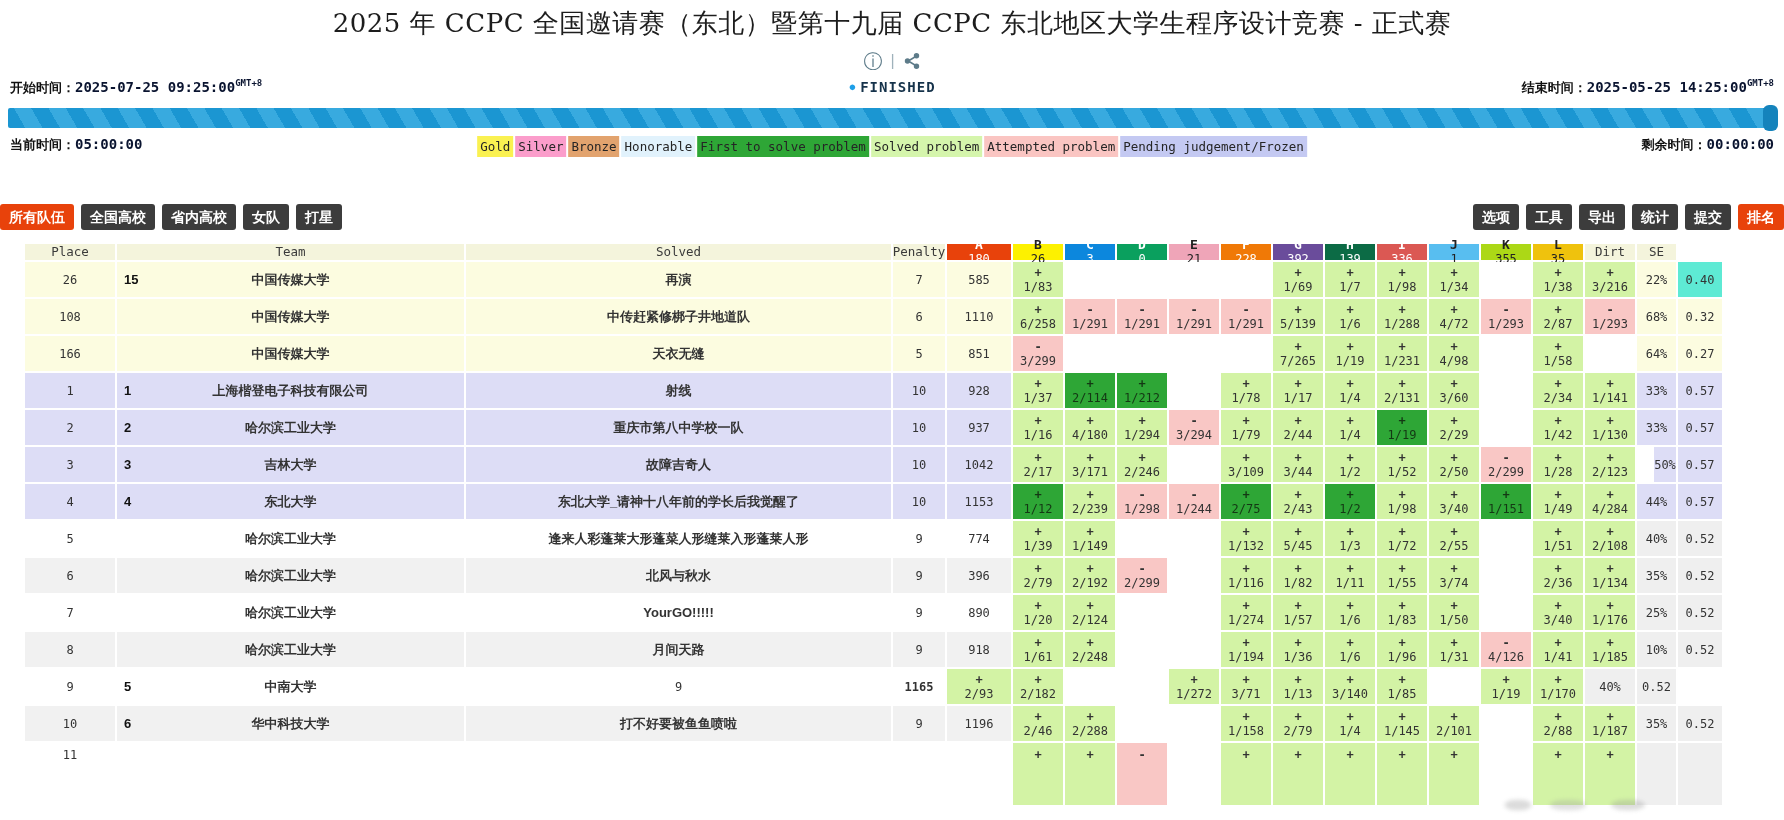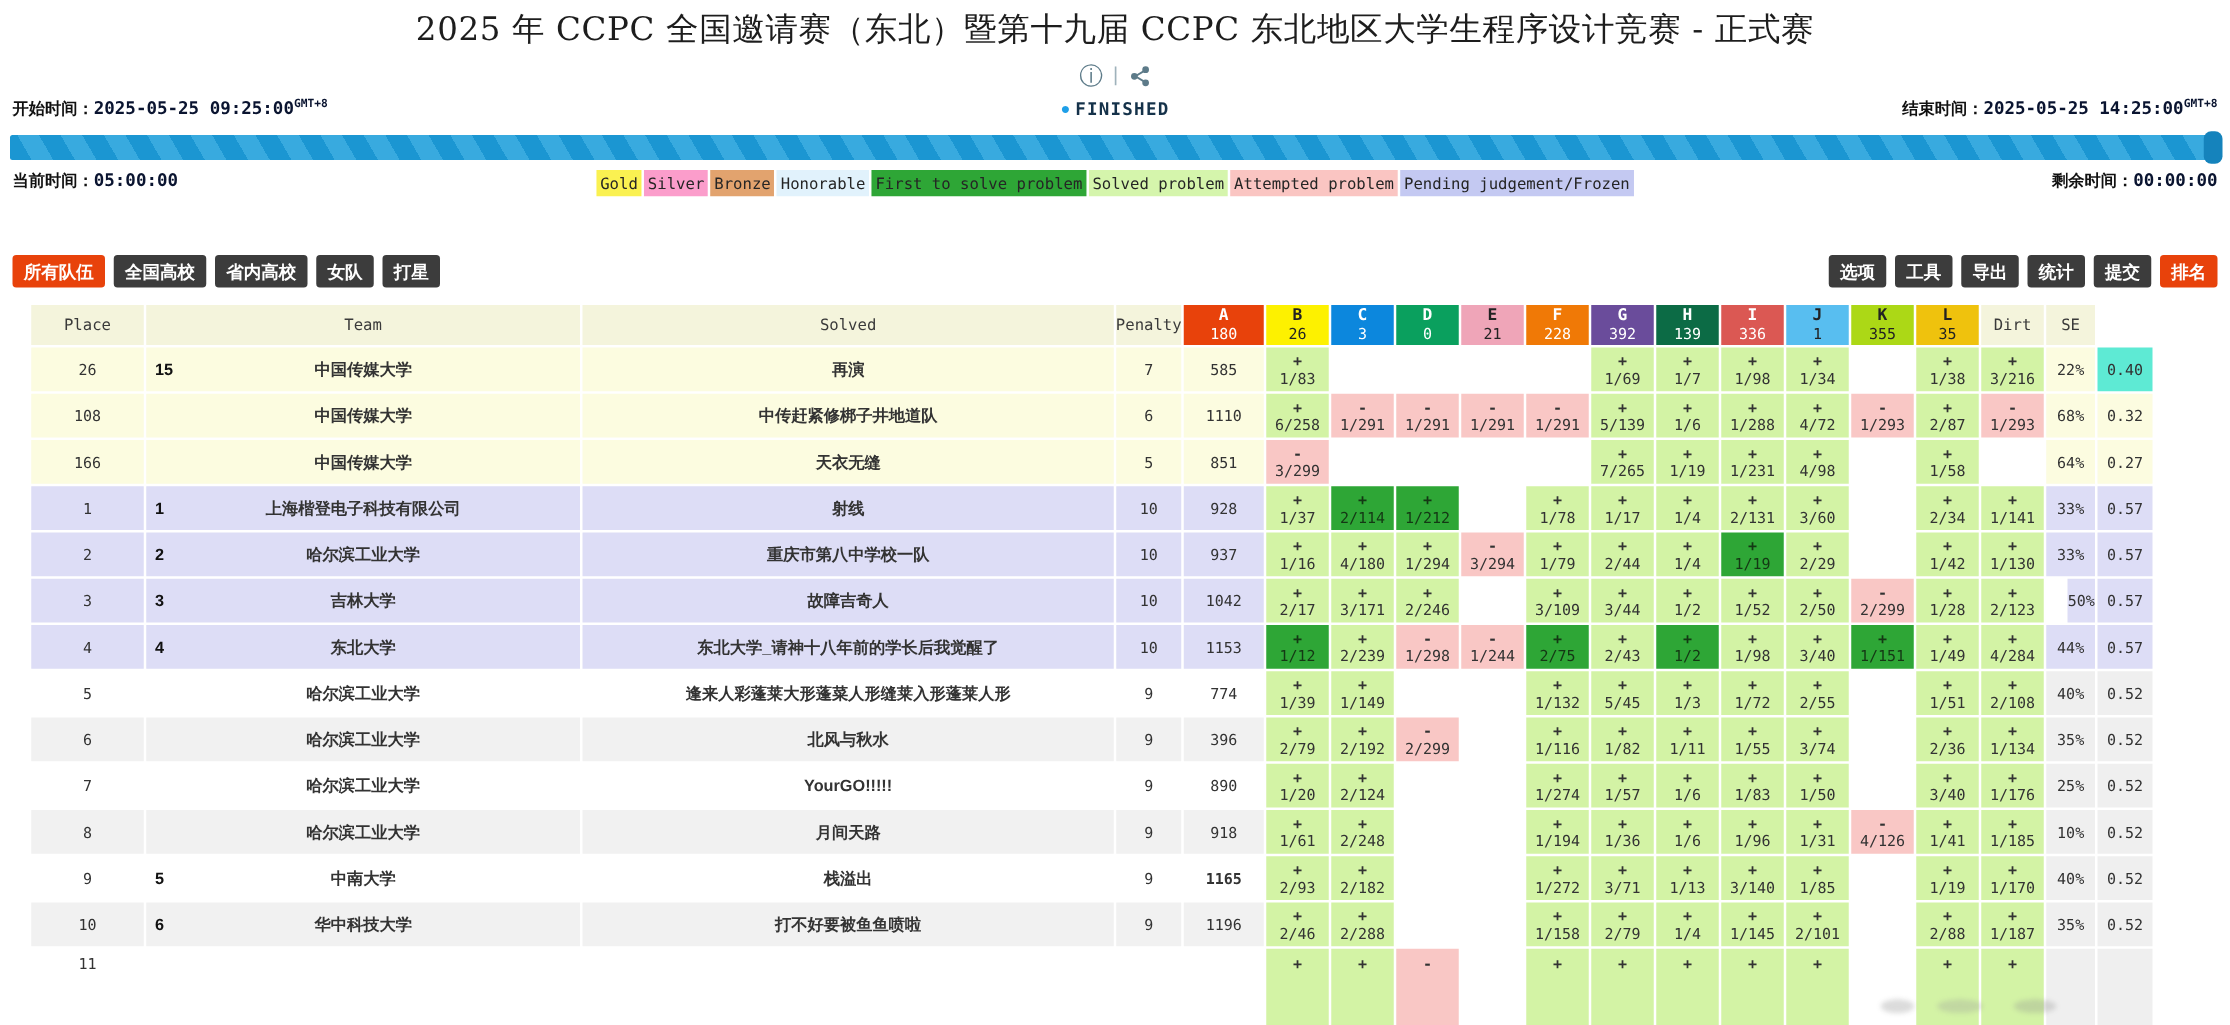--- a/index.html
+++ b/index.html
@@ -24,33 +24,33 @@
   
   .bar{position:relative;margin:8px 8px 0;height:20px;border-radius:2px;
        background:repeating-linear-gradient(60deg,#1b96d2 0 15px,#38aadf 15px 30px);}
   .bar-cap{position:absolute;right:-2px;top:-3px;width:15px;height:26px;border-radius:6px;background:#1583bc;}
   
   .legend-row{position:relative;margin-top:8px;height:24px;padding:0 10px;font-size:14px;}
   .legend{position:absolute;left:50%;top:0;transform:translateX(-50%);display:flex;gap:2px;}
   .legend .pill{font-family:"DejaVu Sans Mono",monospace;font-size:12.5px;color:#252525;
                 padding:3px 3px;white-space:nowrap;}
   
-  .btn-row{display:flex;justify-content:space-between;padding:0 10px;margin-top:44px;align-items:center;}
+  .btn-row{display:flex;justify-content:space-between;padding:0 0;margin-top:44px;align-items:center;}
   .btn-group{display:flex;gap:7px;}
   .btn{background:#3c3c3c;color:#fff;font-weight:bold;font-size:14px;padding:4px 9px;
        border-radius:3px;cursor:pointer;line-height:18px;}
   .btn.active{background:#e8420b;}
   
   .table{margin:14px 0 0 25px;}
   .trow{display:grid;grid-template-columns:90px 347px 425px 52px 64px repeat(12,50px) 39px 44px;
         column-gap:2px;margin-bottom:2px;}
   .cell{height:35px;display:flex;flex-direction:column;justify-content:center;align-items:center;
         font-family:"DejaVu Sans Mono",monospace;font-size:12px;color:#333;line-height:14px;
         position:relative;}
-  .thead .cell{height:32px;background:#f4f4dc;font-size:12.5px;color:#3a3a3a;}
+  .thead .cell{height:16px;background:#f4f4dc;font-size:12.5px;color:#3a3a3a;}
   .pletter{font-weight:bold;font-size:13px;}
   .pcount{font-size:12px;}
   .cjk{font-family:"Liberation Sans",sans-serif;font-weight:bold;font-size:13px;}
   .subrank{position:absolute;left:7px;top:50%;transform:translateY(-50%);
            font-weight:bold;color:#111;font-size:13px;}
   .mark{font-weight:bold;}
   .st-ok{background:#d3f3a5;}
   .st-fts{background:#2ea636;color:#143814;}
   .st-att{background:#f9c7c5;}
   .st-none{background:#ffffff;}
@@ -76,21 +76,21 @@
       <line x1="7" y1="12" x2="17" y2="18"></line>
       <circle cx="18" cy="5" r="2.6"></circle>
       <circle cx="6" cy="12" r="2.6"></circle>
       <circle cx="18" cy="19" r="2.6"></circle>
     </g>
   </svg>
 </div>
 
 <div class="time-row">
   <span class="time-left">
-    <span class="tlabel cjk">开始时间：</span><span class="tval">2025-05-25 09:25:00</span><sup class="tz">GMT+8</sup>
+    <span class="tlabel cjk">开始时间：</span><span class="tval">2025-07-25 09:25:00</span><sup class="tz">GMT+8</sup>
   </span>
   <span class="time-center">
     <span class="status-dot">●</span>
     <span class="status-text">FINISHED</span>
   </span>
   <span class="time-right">
     <span class="tlabel cjk">结束时间：</span><span class="tval">2025-05-25 14:25:00</span><sup class="tz">GMT+8</sup>
   </span>
 </div>
 
@@ -740,21 +740,20 @@
       <div class="cell st-ok">
         <div class="mark">+</div>
         <div>1/185</div>
       </div>
       <div class="cell" style="background: rgb(239, 239, 239);">10%</div>
       <div class="cell" style="background: rgb(239, 239, 239);">0.52</div>
     </div>
     <div class="trow">
       <div class="cell" style="background: rgb(255, 255, 255);">9</div>
       <div class="cell cjk" style="background: rgb(255, 255, 255);">中南大学<span class="subrank">5</span></div>
-      <div class="cell cjk" style="background: rgb(255, 255, 255);">栈溢出</div>
       <div class="cell" style="background: rgb(255, 255, 255);">9</div>
       <div class="cell" style="background: rgb(255, 255, 255); font-weight: bold;">1165</div>
       <div class="cell st-ok">
         <div class="mark">+</div>
         <div>2/93</div>
       </div>
       <div class="cell st-ok">
         <div class="mark">+</div>
         <div>2/182</div>
       </div>

